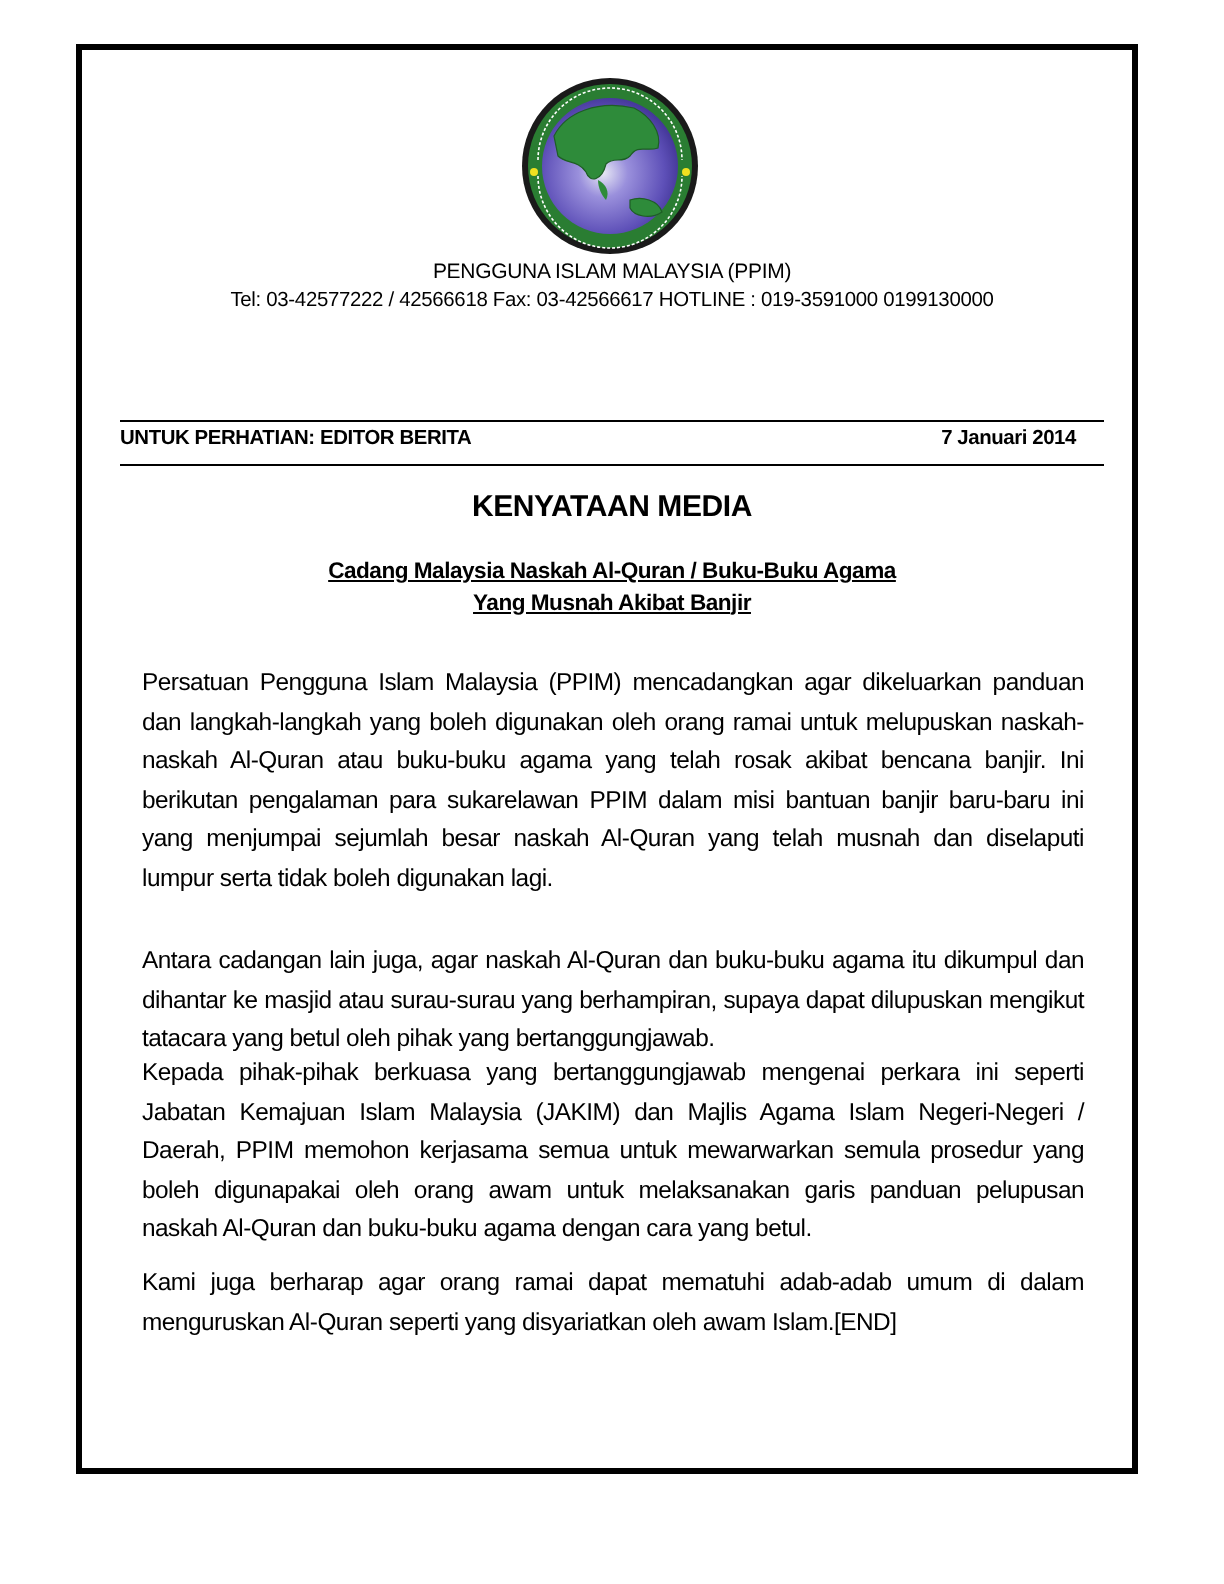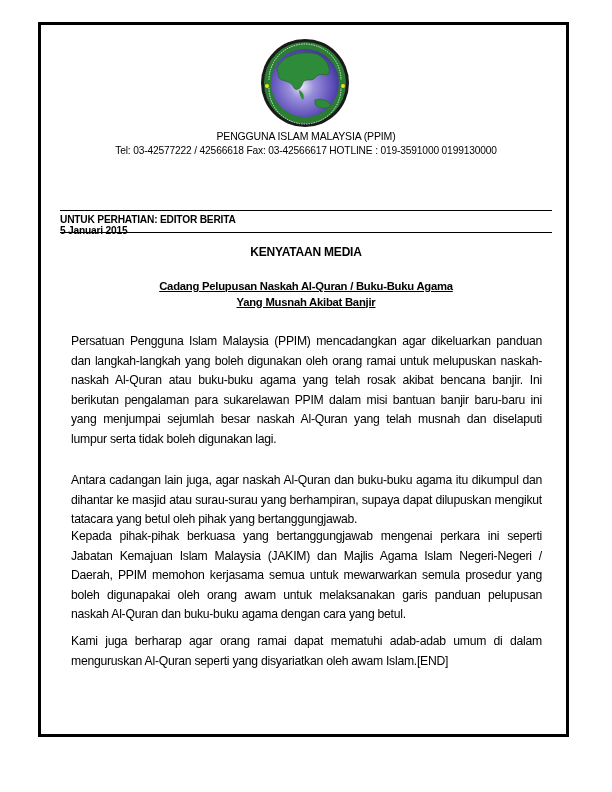--- a/index.html
+++ b/index.html
@@ -60,30 +60,29 @@
     .attention-row {
       position: absolute;
       left: 60px;
       width: 478px;
       top: 214px;
       font-weight: bold;
       font-size: 10.2px;
       letter-spacing: -0.2px;
       display: flex;
       justify-content: space-between;
-      flex-direction: column;
     }
     .doc-type {
       position: absolute;
       left: 40px;
       width: 532px;
       top: 245px;
       text-align: center;
       font-weight: bold;
-      font-size: 12px;
+      font-size: 15px;
       letter-spacing: -0.2px;
     }
     .headline {
       position: absolute;
       left: 40px;
       width: 532px;
       top: 279px;
       text-align: center;
       font-weight: bold;
       font-size: 11.3px;
@@ -134,27 +133,27 @@
 </svg>
 
 <div class="letterhead">
   <div class="org">PENGGUNA ISLAM MALAYSIA (PPIM)</div>
   <div>Tel: 03-42577222 / 42566618 Fax: 03-42566617 HOTLINE : 019-3591000 0199130000</div>
 </div>
 
 <div class="rule top"></div>
 <div class="attention-row">
   <span>UNTUK PERHATIAN: EDITOR BERITA</span>
-  <span>5  Januari 2015</span>
+  <span>7  Januari 2014</span>
 </div>
 <div class="rule bottom"></div>
 
 <div class="doc-type">KENYATAAN MEDIA</div>
 
 <div class="headline">
-  <span>Cadang Pelupusan Naskah Al-Quran / Buku-Buku Agama</span><br>
+  <span>Cadang Malaysia Naskah Al-Quran / Buku-Buku Agama</span><br>
   <span>Yang Musnah Akibat Banjir</span>
 </div>
 
 <div class="body-text p1">Persatuan Pengguna Islam Malaysia (PPIM) mencadangkan agar dikeluarkan panduan dan  langkah-langkah yang boleh digunakan oleh orang ramai untuk melupuskan naskah-naskah Al-Quran atau buku-buku agama yang telah rosak akibat bencana banjir. Ini berikutan pengalaman para sukarelawan PPIM dalam misi bantuan banjir baru-baru ini yang menjumpai sejumlah besar naskah Al-Quran yang telah musnah dan diselaputi lumpur serta tidak boleh digunakan lagi.</div>
 <div class="body-text p2">Antara cadangan lain juga, agar naskah Al-Quran dan buku-buku agama itu dikumpul dan dihantar ke masjid atau surau-surau yang berhampiran, supaya dapat dilupuskan mengikut tatacara yang betul oleh pihak yang bertanggungjawab.</div>
 <div class="body-text p3">Kepada pihak-pihak berkuasa yang bertanggungjawab mengenai perkara ini seperti Jabatan Kemajuan Islam Malaysia (JAKIM) dan Majlis Agama Islam Negeri-Negeri / Daerah, PPIM memohon kerjasama semua untuk mewarwarkan semula prosedur yang boleh digunapakai oleh orang awam untuk melaksanakan garis panduan pelupusan naskah Al-Quran dan buku-buku agama dengan cara yang betul.</div>
 <div class="body-text p4">Kami juga berharap agar orang ramai dapat mematuhi adab-adab umum di dalam menguruskan Al-Quran seperti yang disyariatkan oleh awam Islam.[END]</div>
 
 </body></html>

